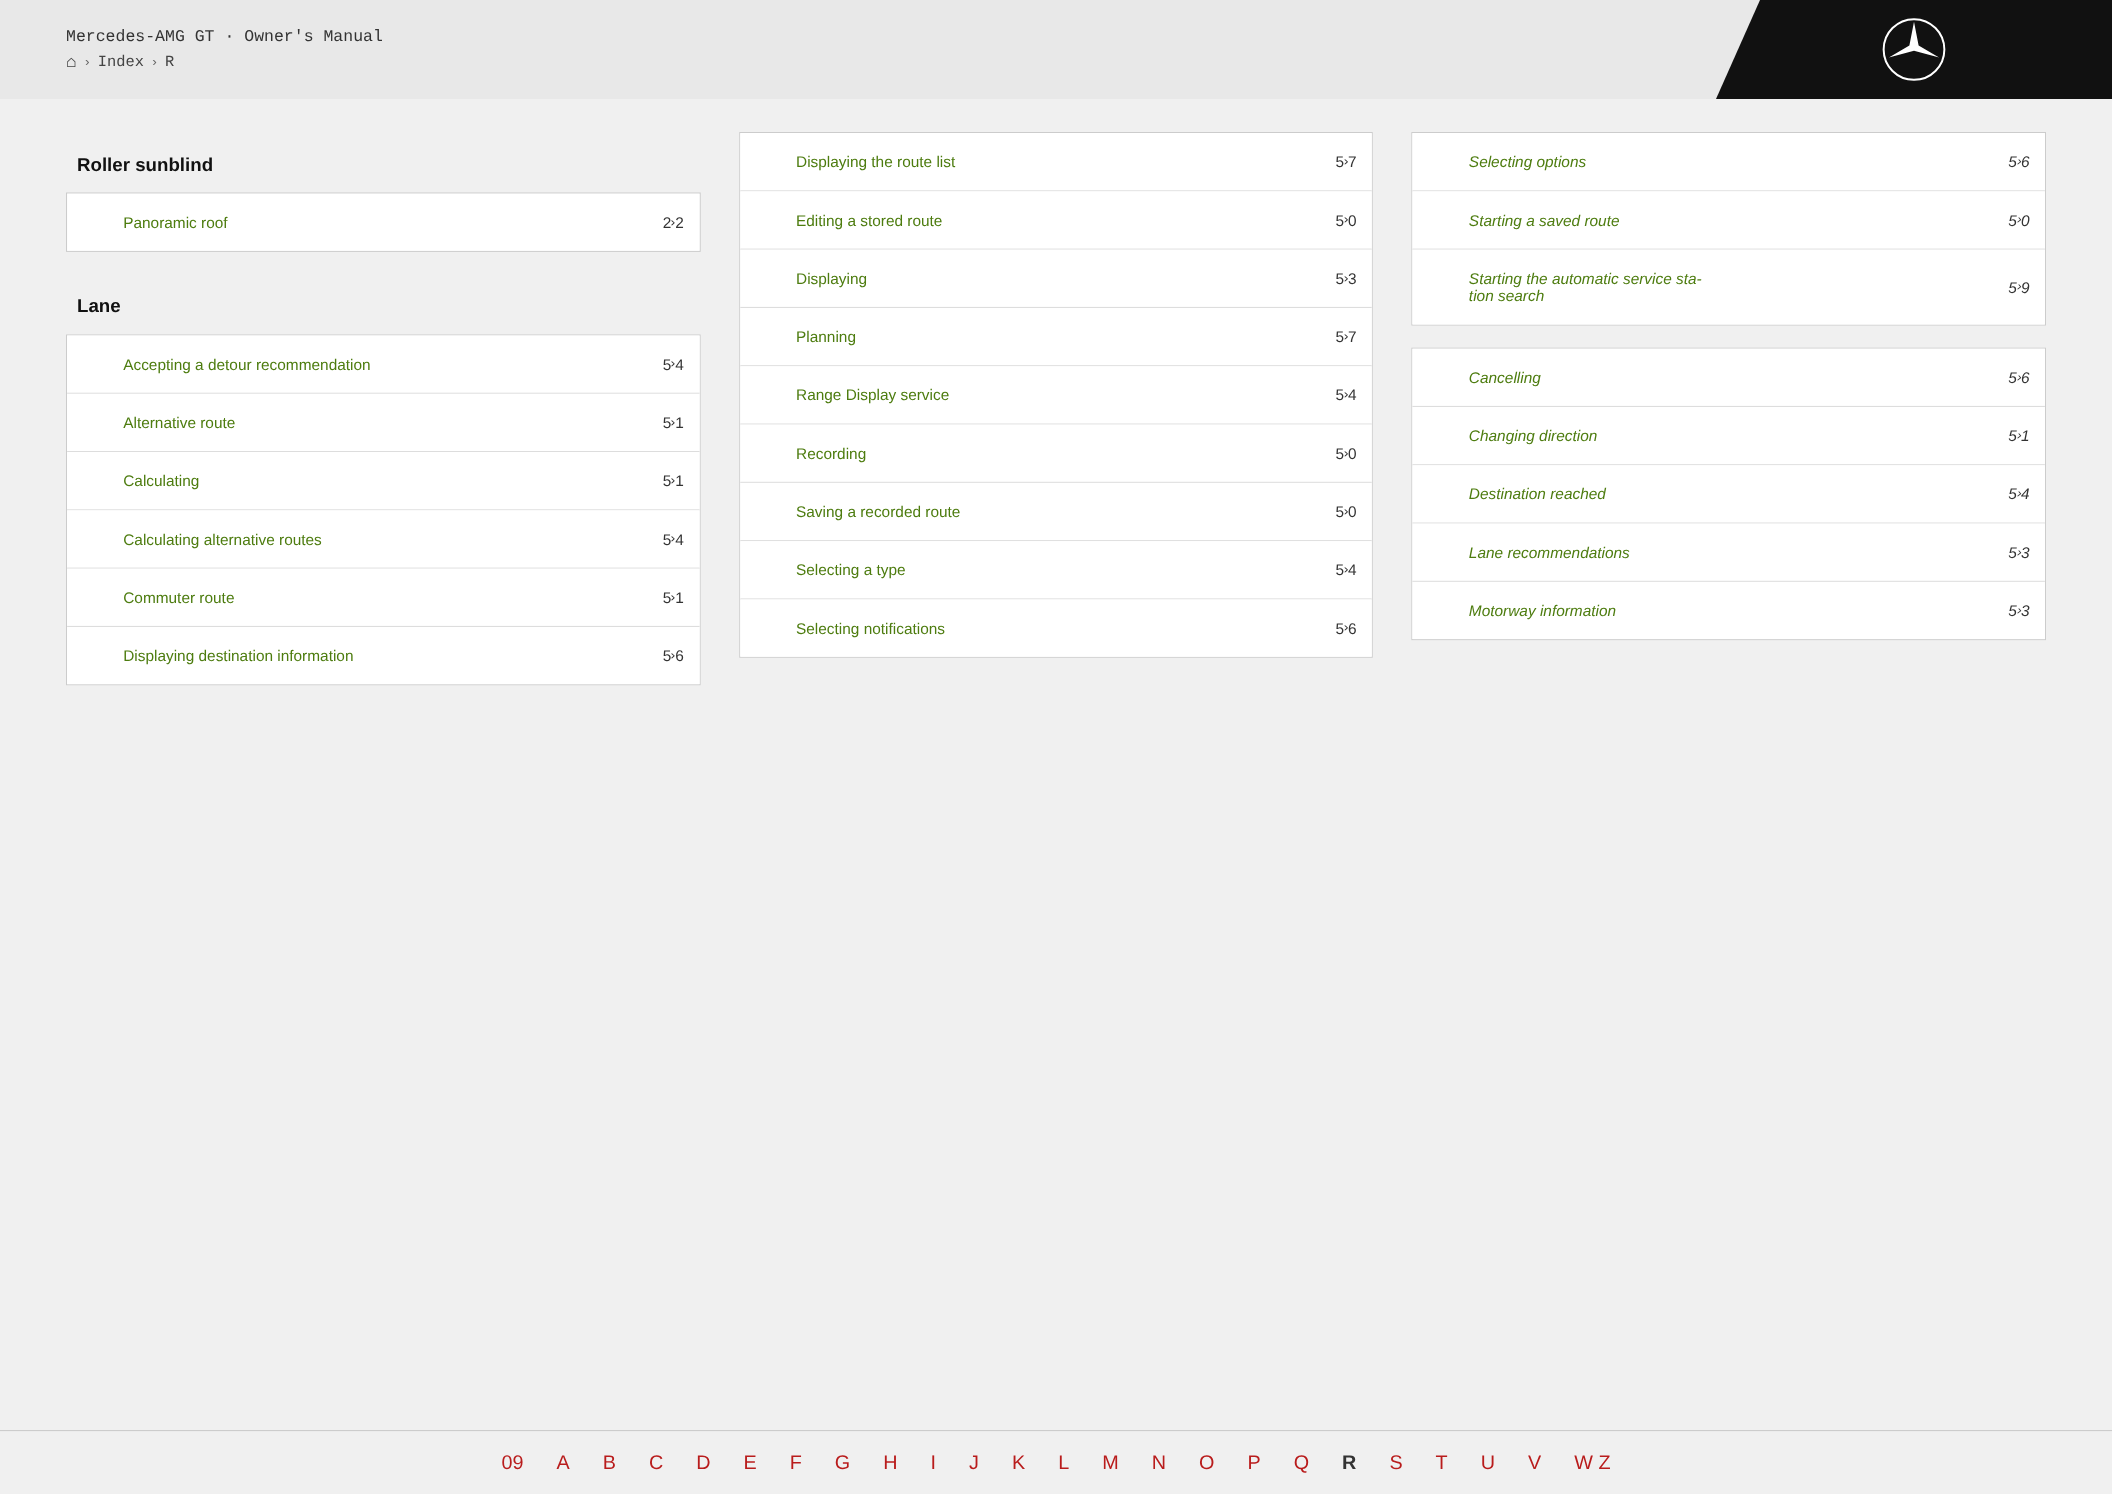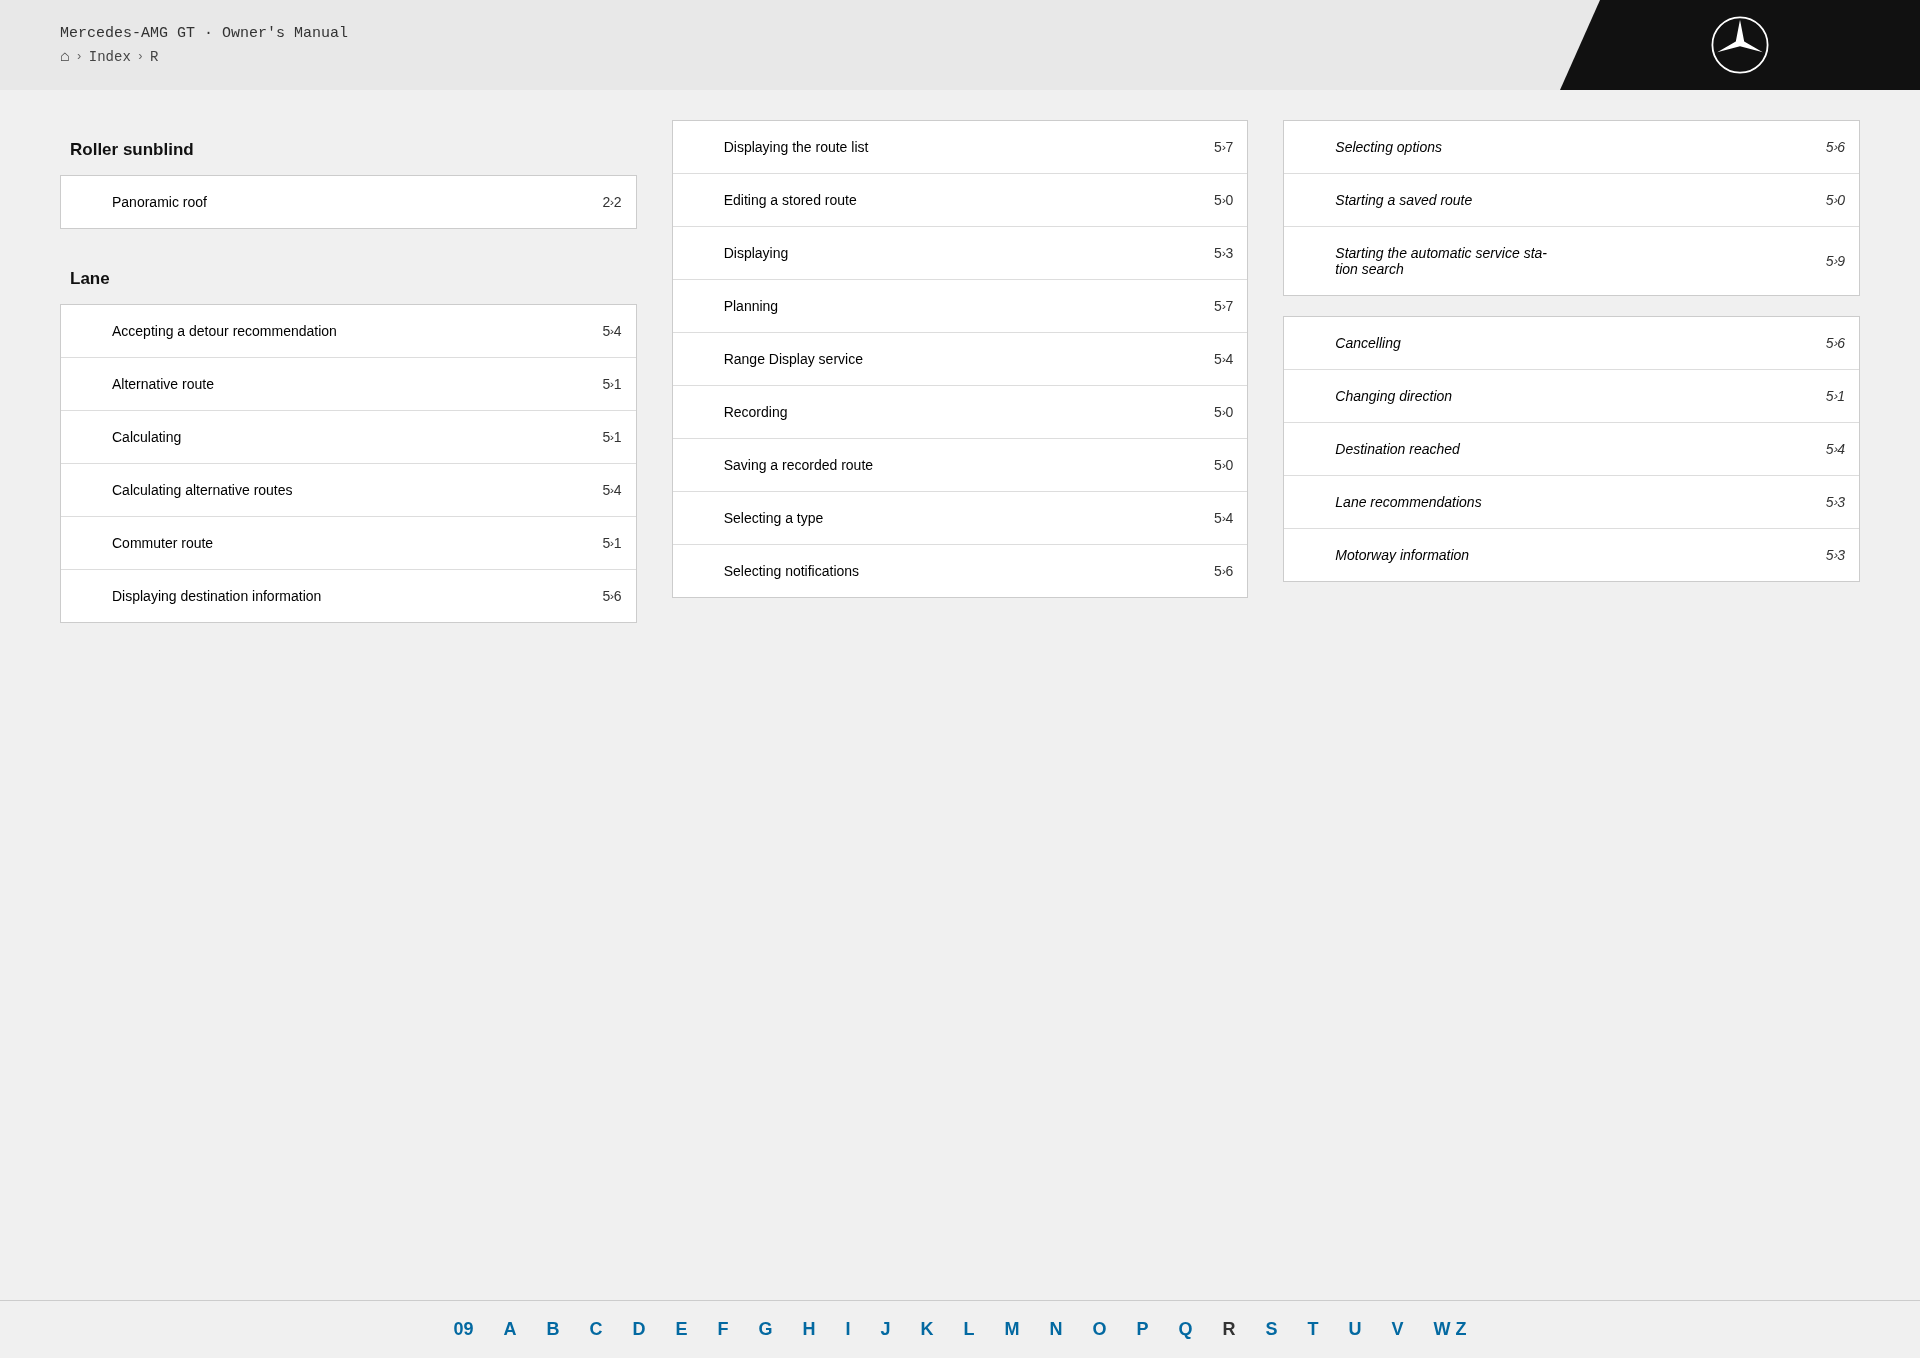--- a/index.html
+++ b/index.html
@@ -68,21 +68,21 @@
 
     
     .section-header {
       font-weight: bold;
       font-size: 17px;
       color: #111;
       padding: 20px 10px 15px 10px;
     }
     .entry-label {
       font-size: 14px;
-      color: #000000;
+      color: #4d7c0f;
       padding-left: 37px;
     }
     .entry-page {
       font-size: 14px;
       color: #333;
       white-space: nowrap;
       display: flex;
       align-items: center;
     }
     .arrow-char {
@@ -125,23 +125,23 @@
       padding: 18px 0 10px 0;
     }
     .alpha-nav {
       display: flex;
       justify-content: center;
       gap: 30px;
       margin-bottom: 8px;
     }
     .alpha-item {
       font-size: 18px;
-      color: #0369a1;
+      color: #b91c1c;
       cursor: pointer;
-      font-weight: bold;
+      font-weight: normal;
     }
     .alpha-item.active {
       color: #333;
       font-weight: bold;
     }
     .bottom-code {
       text-align: center;
       font-size: 13px;
       color: #666;
       margin-top: 4px;

